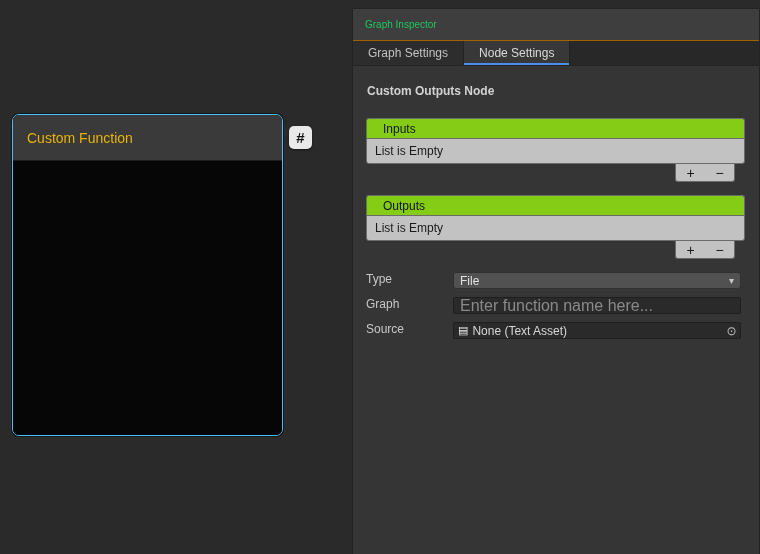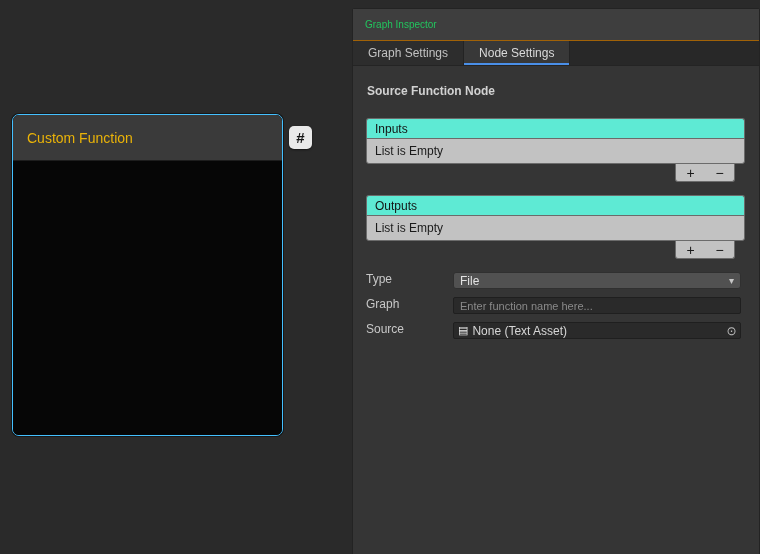--- a/index.html
+++ b/index.html
@@ -66,23 +66,23 @@
   .content { padding:10px 14px 0 13px; }
 
   .section-title {
     font-size:12px; font-weight:bold; color:#d2d2d2;
     margin:8px 1px 20px 1px;
   }
 
   
   .relist { margin-bottom:13px; }
   .relist-header {
-    height:20px; background:#5eead4; border:1px solid #6b6b6b; border-bottom:none;
+    height:20px; background:#84cc16; border:1px solid #6b6b6b; border-bottom:none;
     border-radius:3px 3px 0 0;
-    display:flex; align-items:center; padding:0 8px;
+    display:flex; align-items:center; padding:0 16px;
     font-size:12px; color:#141414;
   }
   .relist-body {
     height:26px; background:#c2c2c2; border:1px solid #6b6b6b;
     border-radius:0 0 3px 3px;
     display:flex; align-items:center; padding:0 8px;
     font-size:12px; color:#1a1a1a;
   }
   .relist-footer { display:flex; justify-content:flex-end; padding-right:10px; }
   .relist-footer-bar {
@@ -104,21 +104,21 @@
 
   .dropdown {
     flex:1; height:17px; background:#515151; border:1px solid #303030; border-radius:3px;
     display:flex; align-items:center; justify-content:space-between;
     padding:0 6px; font-size:12px; color:#e2e2e2; cursor:pointer;gap:12px;
   }
   .dd-arrow { font-size:10px; color:#c6c6c6; }
 
   .text-field {
     flex:1; height:17px; background:#2a2a2a; border:1px solid #1f1f1f; border-radius:2px;
-    color:#d0d0d0; font-size:11px; padding:0 6px; font-family:inherit;
+    color:#d0d0d0; font-size:16px; padding:0 6px; font-family:inherit;
   }
   .text-field::placeholder { color:#8a8a8a; }
 
   .object-field {
     flex:1; height:17px; background:#2a2a2a; border:1px solid #1f1f1f; border-radius:2px;
     display:flex; align-items:center; padding-left:4px;
     font-size:12px; color:#d6d6d6; cursor:pointer;
   }
   .obj-icon { margin-right:4px; font-size:11px; color:#ececec; }
   .obj-picker {
@@ -151,21 +151,21 @@
       <div class="tab">
         <span>Graph Settings</span>
       </div>
       <div class="tab active">
         <span>Node Settings</span>
       </div>
     </div>
 
     <div class="content">
 
-      <div class="section-title">Source Function Node</div>
+      <div class="section-title">Custom Outputs Node</div>
 
       <div class="relist">
         <div class="relist-header">
           <span>Inputs</span>
         </div>
         <div class="relist-body">
           <span>List is Empty</span>
         </div>
         <div class="relist-footer">
           <div class="relist-footer-bar">

